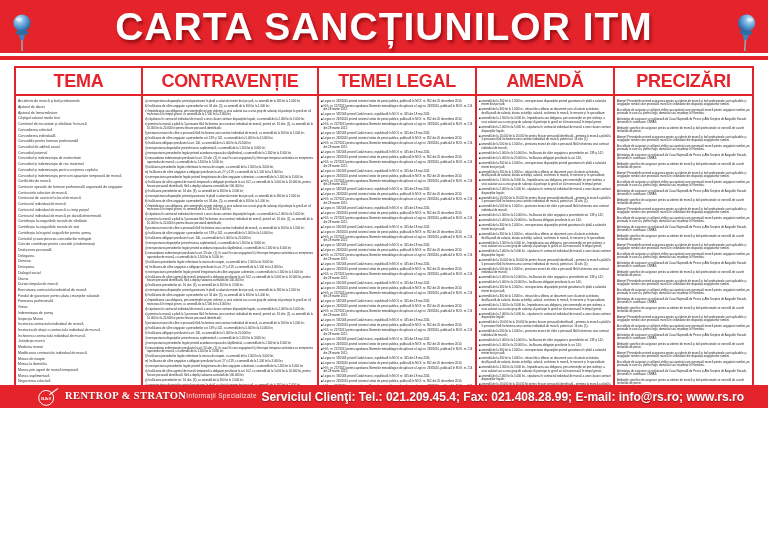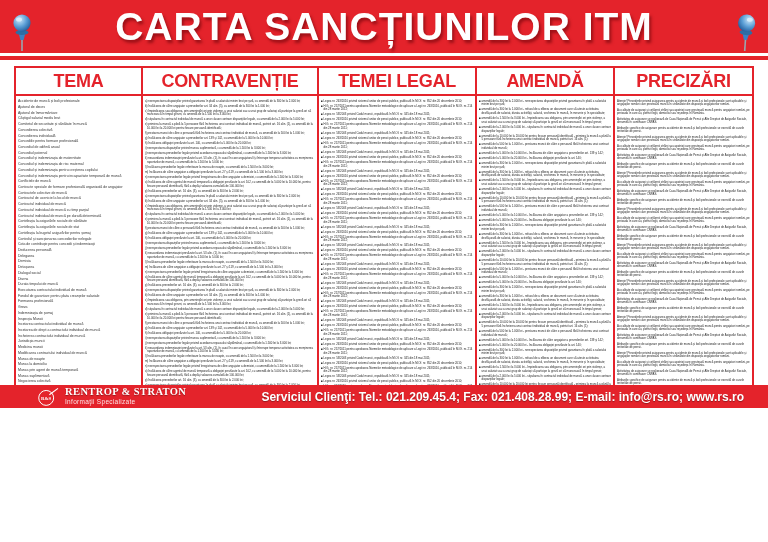--- a/index.html
+++ b/index.html
@@ -52,21 +52,21 @@
             font-size:12px;letter-spacing:.3px;}
   .rs-sub{font-size:9.5px;color:#333;margin:2px 0 6px 0;}
   .rs-links div{font-size:7.6px;line-height:1.75;color:var(--link);
                 text-decoration:underline;font-weight:bold;cursor:pointer;}
 
   
   .footer{position:absolute;left:0;right:0;bottom:0;height:23px;background:var(--red);
           display:flex;align-items:center;}
   .logo-wrap{display:flex;align-items:center;margin-left:36px;gap:5px;}
   .logo-svg{width:24px;height:20px;}
-  .brand-block{display:flex;flex-direction:column;line-height:1;}
+  .brand-block{display:flex;flex-direction:row;line-height:1;}
   .brand{font-family:"Liberation Serif",serif;font-weight:bold;color:#fff;
          font-size:10.5px;letter-spacing:.4px;text-shadow:0 1px 1px rgba(0,0,0,.35);}
   .tagline{color:rgba(255,255,255,.88);font-size:6.5px;margin-top:1.5px;letter-spacing:.3px;}
   .contact{margin-left:auto;padding-right:24px;color:#fff;font-weight:bold;font-size:12px;
            text-shadow:0 1px 1px rgba(0,0,0,.35);white-space:nowrap;}
 </style>
 </head>
 <body>
 
 <div class="poster">

